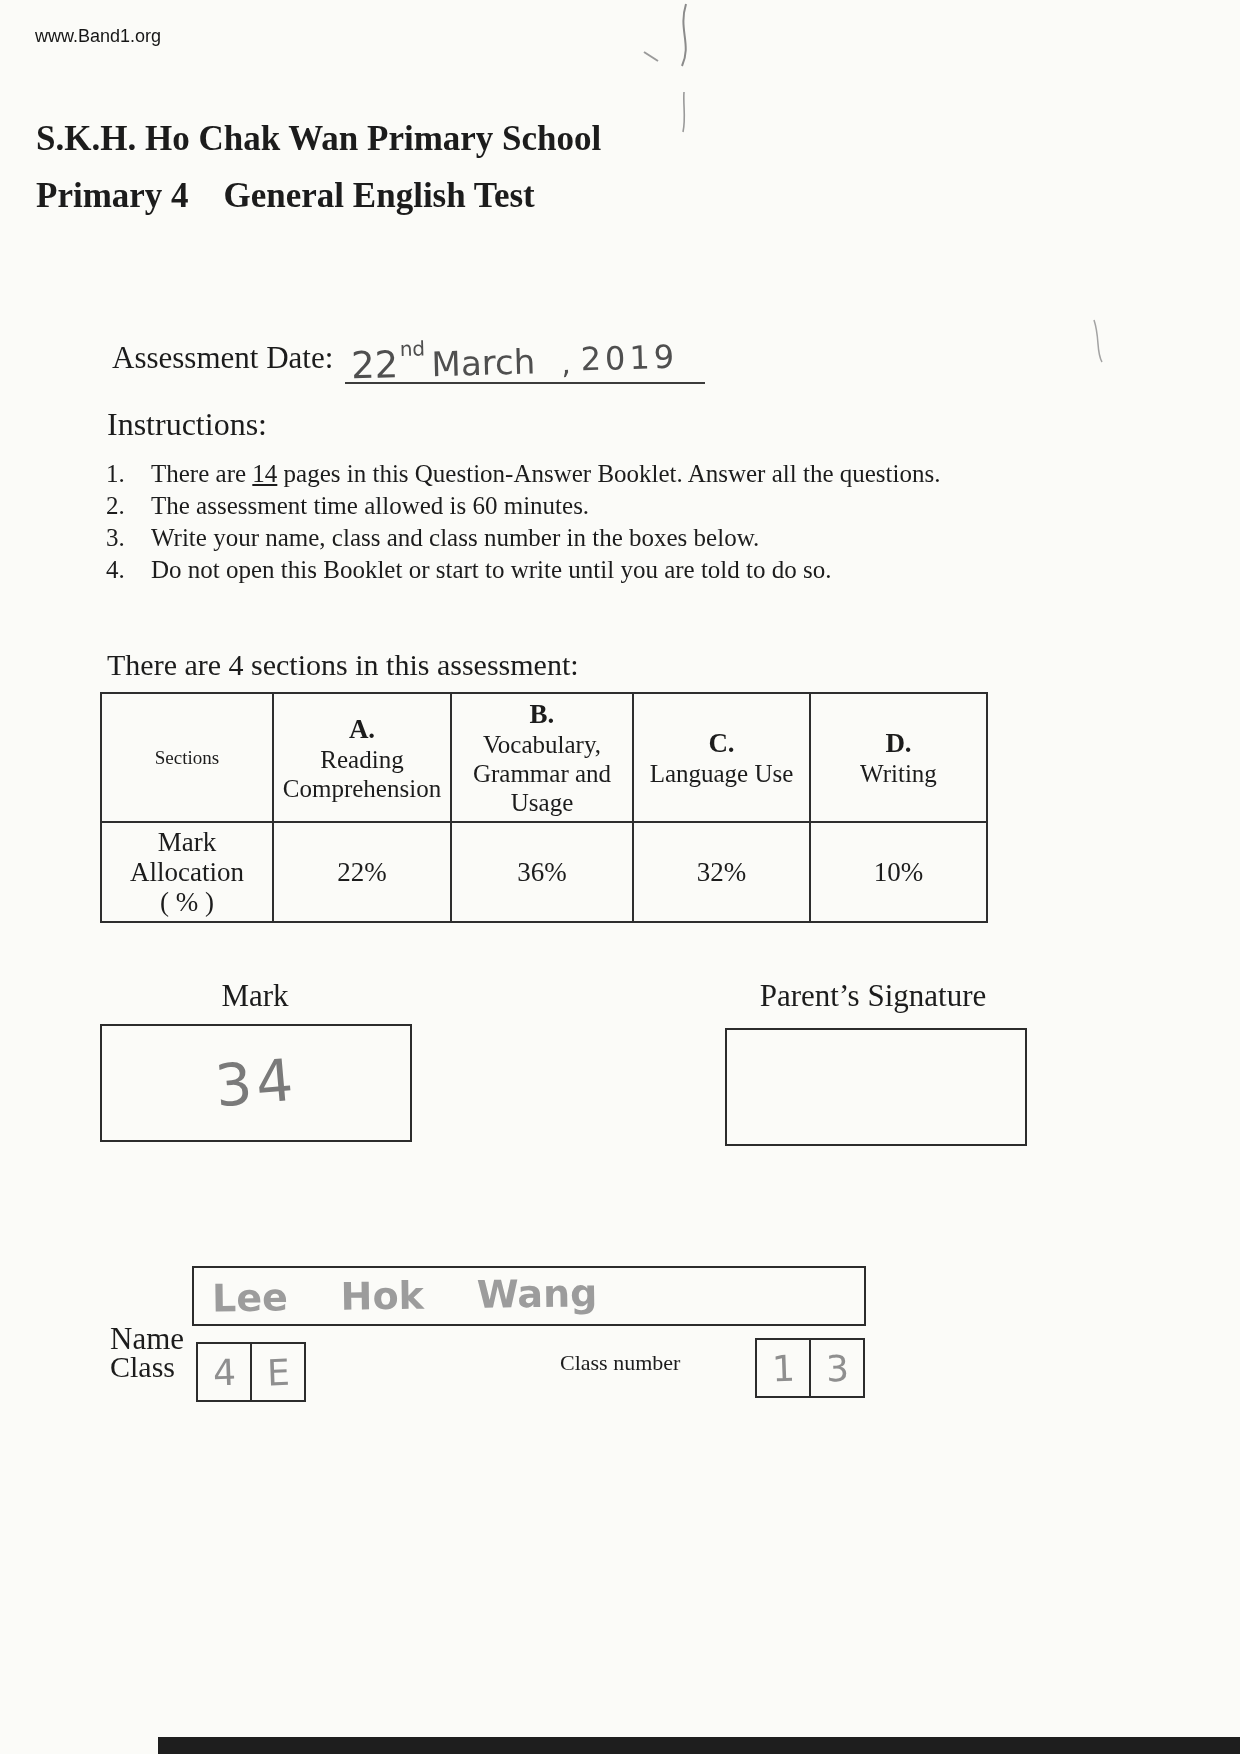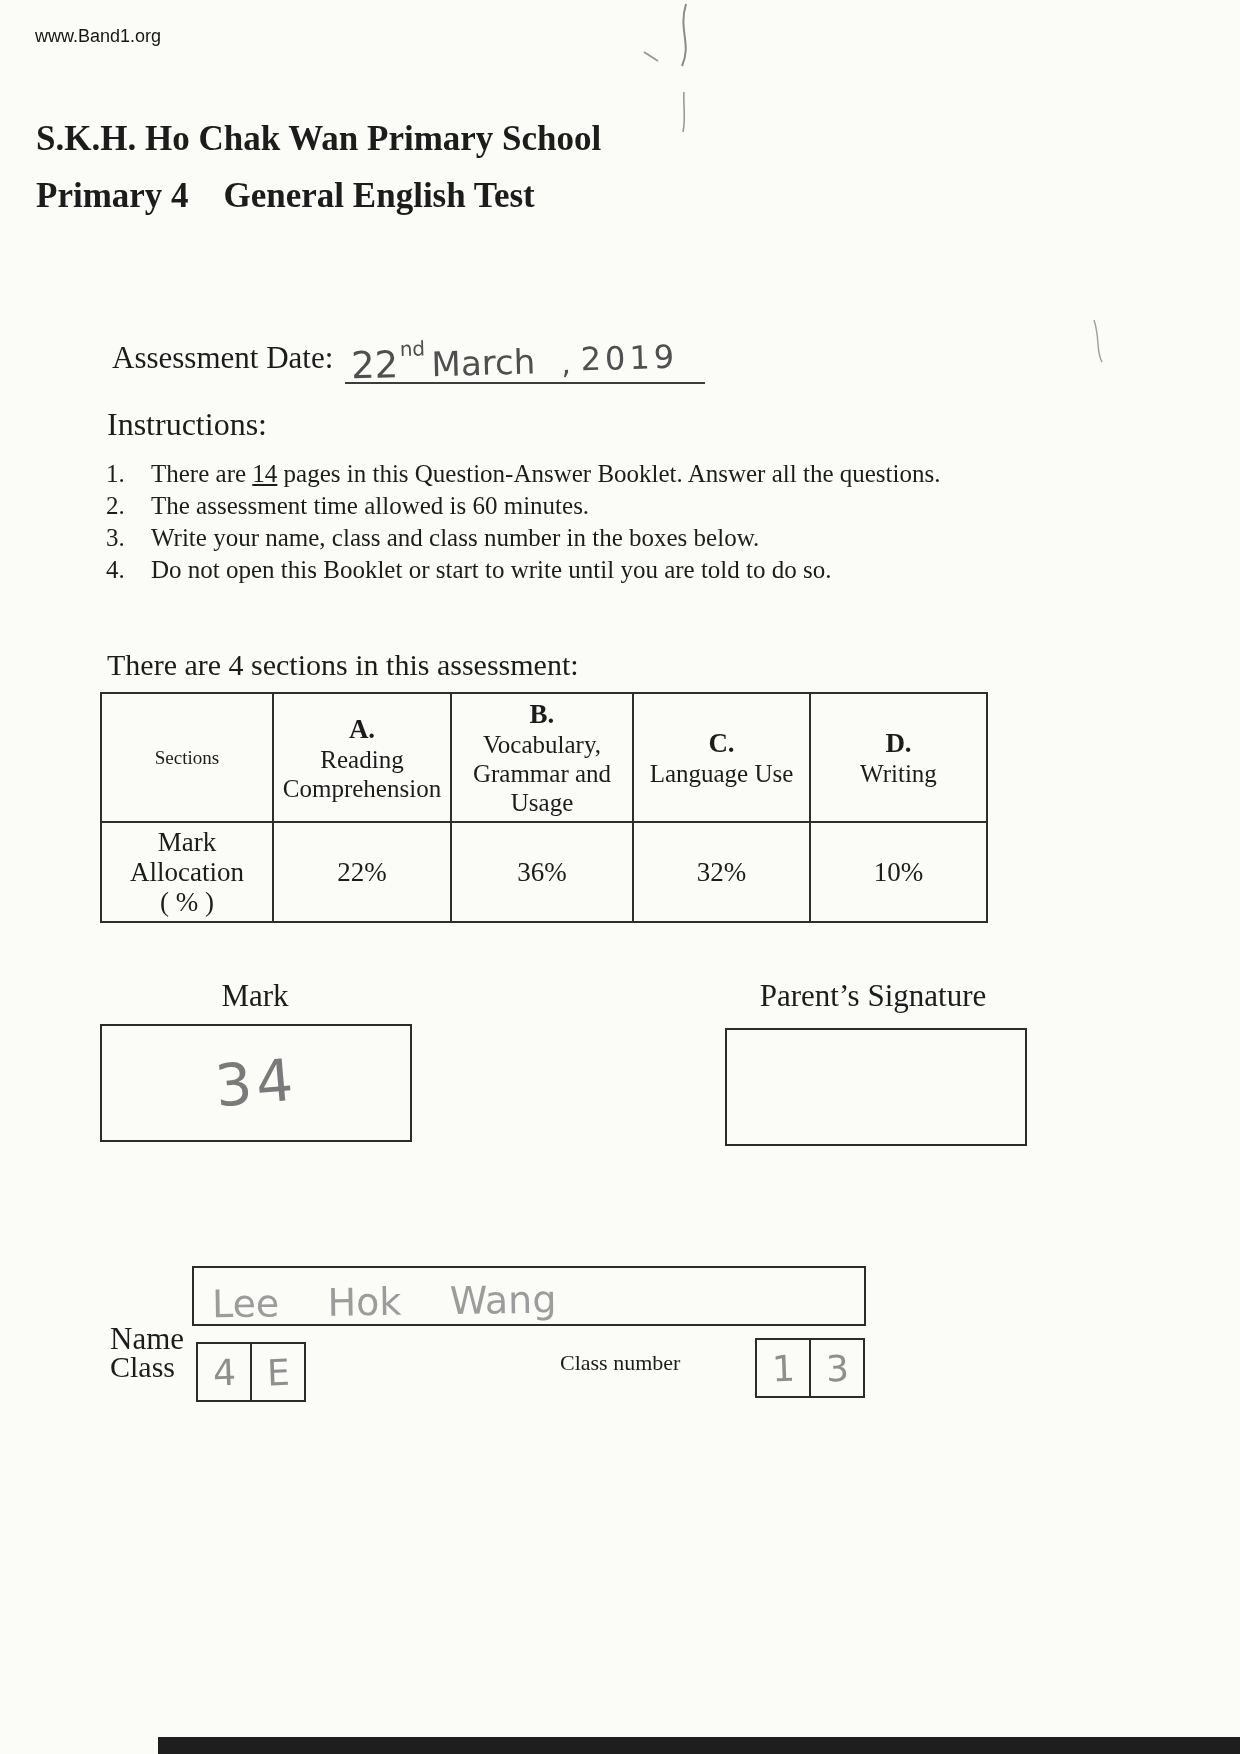--- a/index.html
+++ b/index.html
@@ -80,21 +80,21 @@
   .mark-value{font-size:58px;color:#7a7a7a;transform:rotate(-5deg);letter-spacing:4px;}
   .sig-label{position:absolute;left:723px;top:978px;width:300px;text-align:center;font-size:31px;}
   .sig-box{
     position:absolute;left:725px;top:1028px;width:298px;height:114px;
     border:2px solid #2c2c2c;background:#fbfbf8;
   }
   
   .name-label{position:absolute;left:110px;top:1276px;font-size:31px;margin-top:45px;}
   .name-box{
     position:absolute;left:192px;top:1266px;width:670px;height:56px;
-    border:2px solid #2c2c2c;display:flex;align-items:flex-end;
+    border:2px solid #2c2c2c;display:flex;align-items:center;font-weight:bold;
   }
   .name-value{font-size:38px;color:#9c9c9c;padding-left:18px;white-space:pre;transform:rotate(-0.8deg);}
   .class-label{position:absolute;left:110px;top:1350px;font-size:30px;}
   .cells-box{
     position:absolute;display:flex;
     border:2px solid #2c2c2c;height:56px;
   }
   .class-box{left:196px;top:1342px;}
   .classnum-box{left:755px;top:1338px;}
   .cell-sq{

